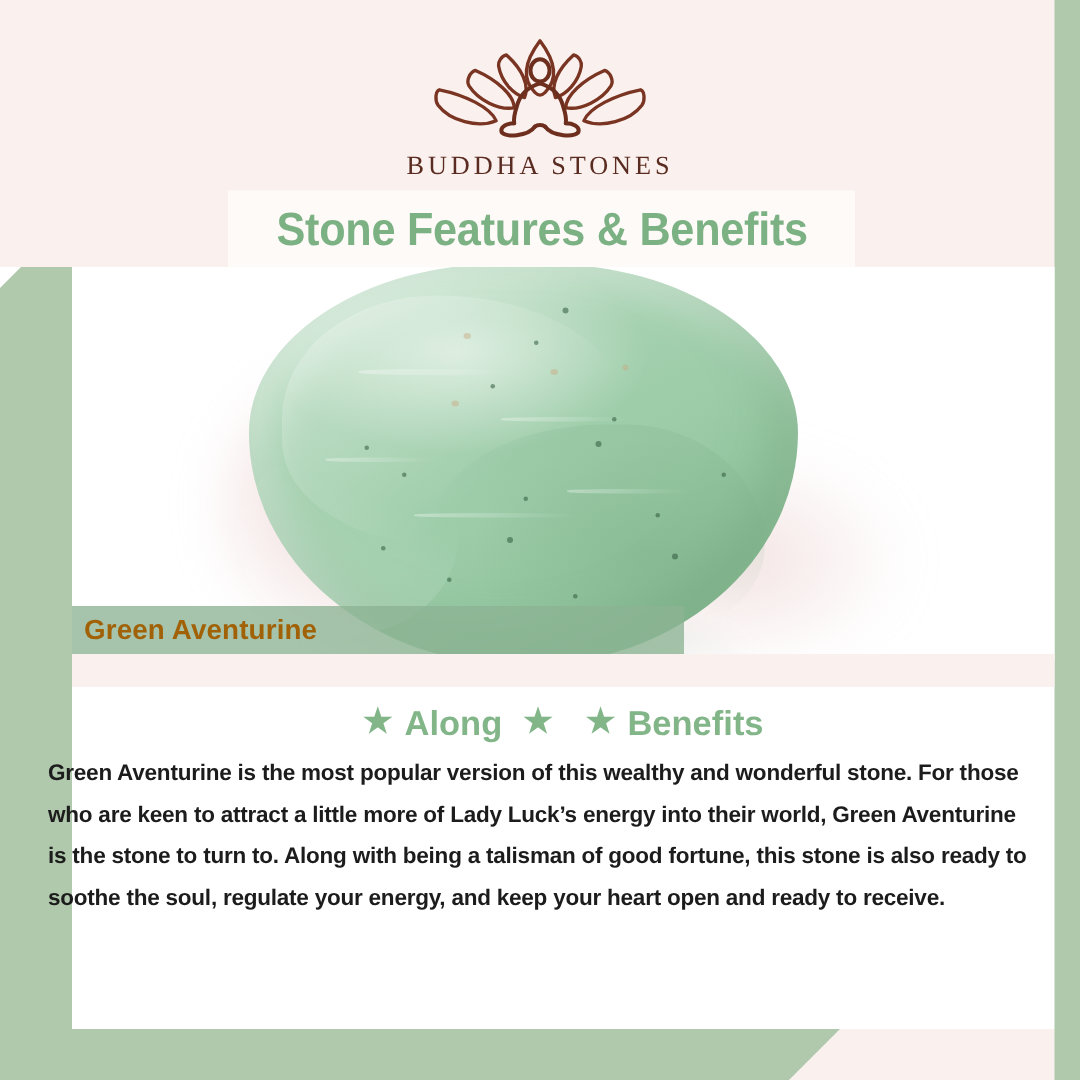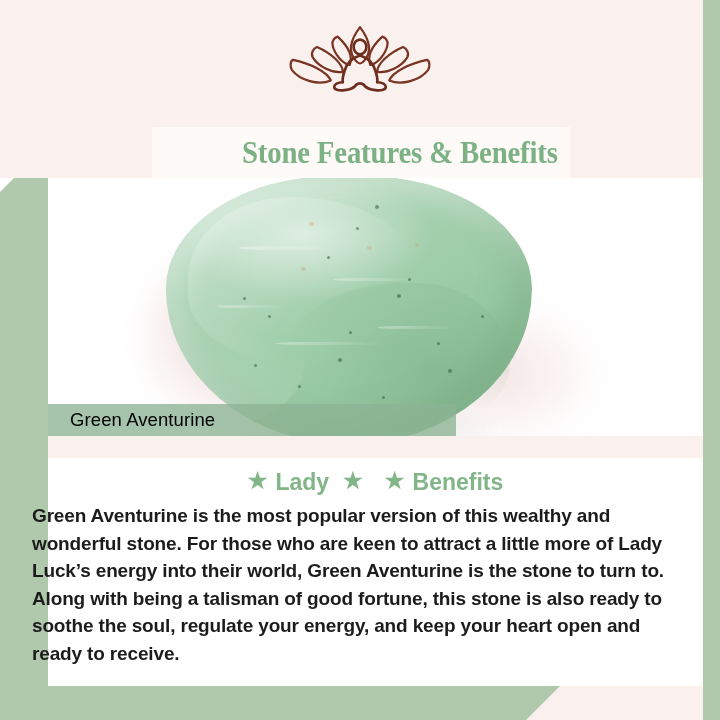--- a/index.html
+++ b/index.html
@@ -51,21 +51,21 @@
     margin-top:4px;
     font-family:"Liberation Serif", serif;
     font-size:17.5px;letter-spacing:2.6px;color:#5a2b20;
     font-weight:400;
   }
 
   
   .title-panel{
     position:absolute;left:152px;top:127px;width:418px;height:52px;
     background:#fdfaf8;
-    display:flex;align-items:center;justify-content:flex-end;font-family:Liberation Serif, serif;
+    display:flex;align-items:center;justify-content:center;
   }
   .title-text{
     font-size:31px;font-weight:bold;color:#7cb183;
     letter-spacing:-0.2px;
     transform:scaleX(0.93);transform-origin:center;
     white-space:nowrap;
   }
 
   
   .photo-area{
@@ -123,21 +123,21 @@
     filter:blur(6px);
   }
 
   
   .name-band{
     position:absolute;left:0;top:404px;width:408px;height:32px;
     background:rgba(140,180,148,.78);
     display:flex;align-items:center;
   }
   .name-band-text{
-    margin-left:22px;color:#000000;font-size:18.5px;font-weight:normal;
+    margin-left:8px;color:#a16207;font-size:18.5px;font-weight:bold;
     letter-spacing:.1px;white-space:nowrap;
   }
 
   
   .strip-pink{
     position:absolute;left:48px;top:436px;width:655px;height:22px;
     background:#faf0ee;
   }
 
   
@@ -151,21 +151,21 @@
   }
   .kw .star{
     color:#82b588;font-size:22px;line-height:1;margin:0 8px 0 14px;
     display:inline-block;transform:translateY(-1px);
   }
   .kw:first-child .star{margin-left:0;}
 
   
   .copy{
     position:absolute;left:32px;top:502px;width:660px;
-    color:#1c1c1c;font-size:19px;font-weight:bold;line-height:27.5px;
+    color:#1c1c1c;font-size:15px;font-weight:bold;line-height:27.5px;
     letter-spacing:-0.15px;text-align:left;
   }
 </style>
 </head>
 <body>
 
 <div id="poster">
 
   <div class="band-pink-top"></div>
   <div class="band-pink-bottom"></div>
@@ -194,20 +194,21 @@
         <ellipse cx="100" cy="29" rx="7.4" ry="8.6"></ellipse>
 
         <path d="M100 39 C90 42 84 49 82 57 C80 63 79.5 67 80 70"></path>
         <path d="M100 39 C110 42 116 49 118 57 C120 63 120.5 67 120 70"></path>
 
         <path d="M80 70 C74 70 70 72.5 70 75.5 C70 78.5 75 80 82 79.2 C89 78.4 94 75.6 96 72.6"></path>
         <path d="M120 70 C126 70 130 72.5 130 75.5 C130 78.5 125 80 118 79.2 C111 78.4 106 75.6 104 72.6"></path>
         <path d="M96 72.6 C98 70.8 102 70.8 104 72.6"></path>
       </g>
     </svg>
+    <div class="logo-word">BUDDHA STONES</div>
   </div>
 
   <div class="title-panel">
     <div class="title-text">Stone Features &amp; Benefits</div>
   </div>
 
   <div class="photo-area">
     <div class="pink-blob"></div>
     <div class="pink-blob2"></div>
     <div class="stone">
@@ -245,21 +246,21 @@
     <div class="name-band" style="position:absolute;left:0;top:226px;">
       <div class="name-band-text">Green Aventurine</div>
     </div>
   </div>
 
   <div class="strip-pink"></div>
 
   <div class="keywords">
     <div class="kw">
       <span class="star">★</span>
-      <span>Lady</span>
+      <span>Along</span>
     </div>
     <div class="kw">
       <span class="star">★</span>
     </div>
     <div class="kw">
       <span class="star">★</span>
       <span>Benefits</span>
     </div>
   </div>
 

